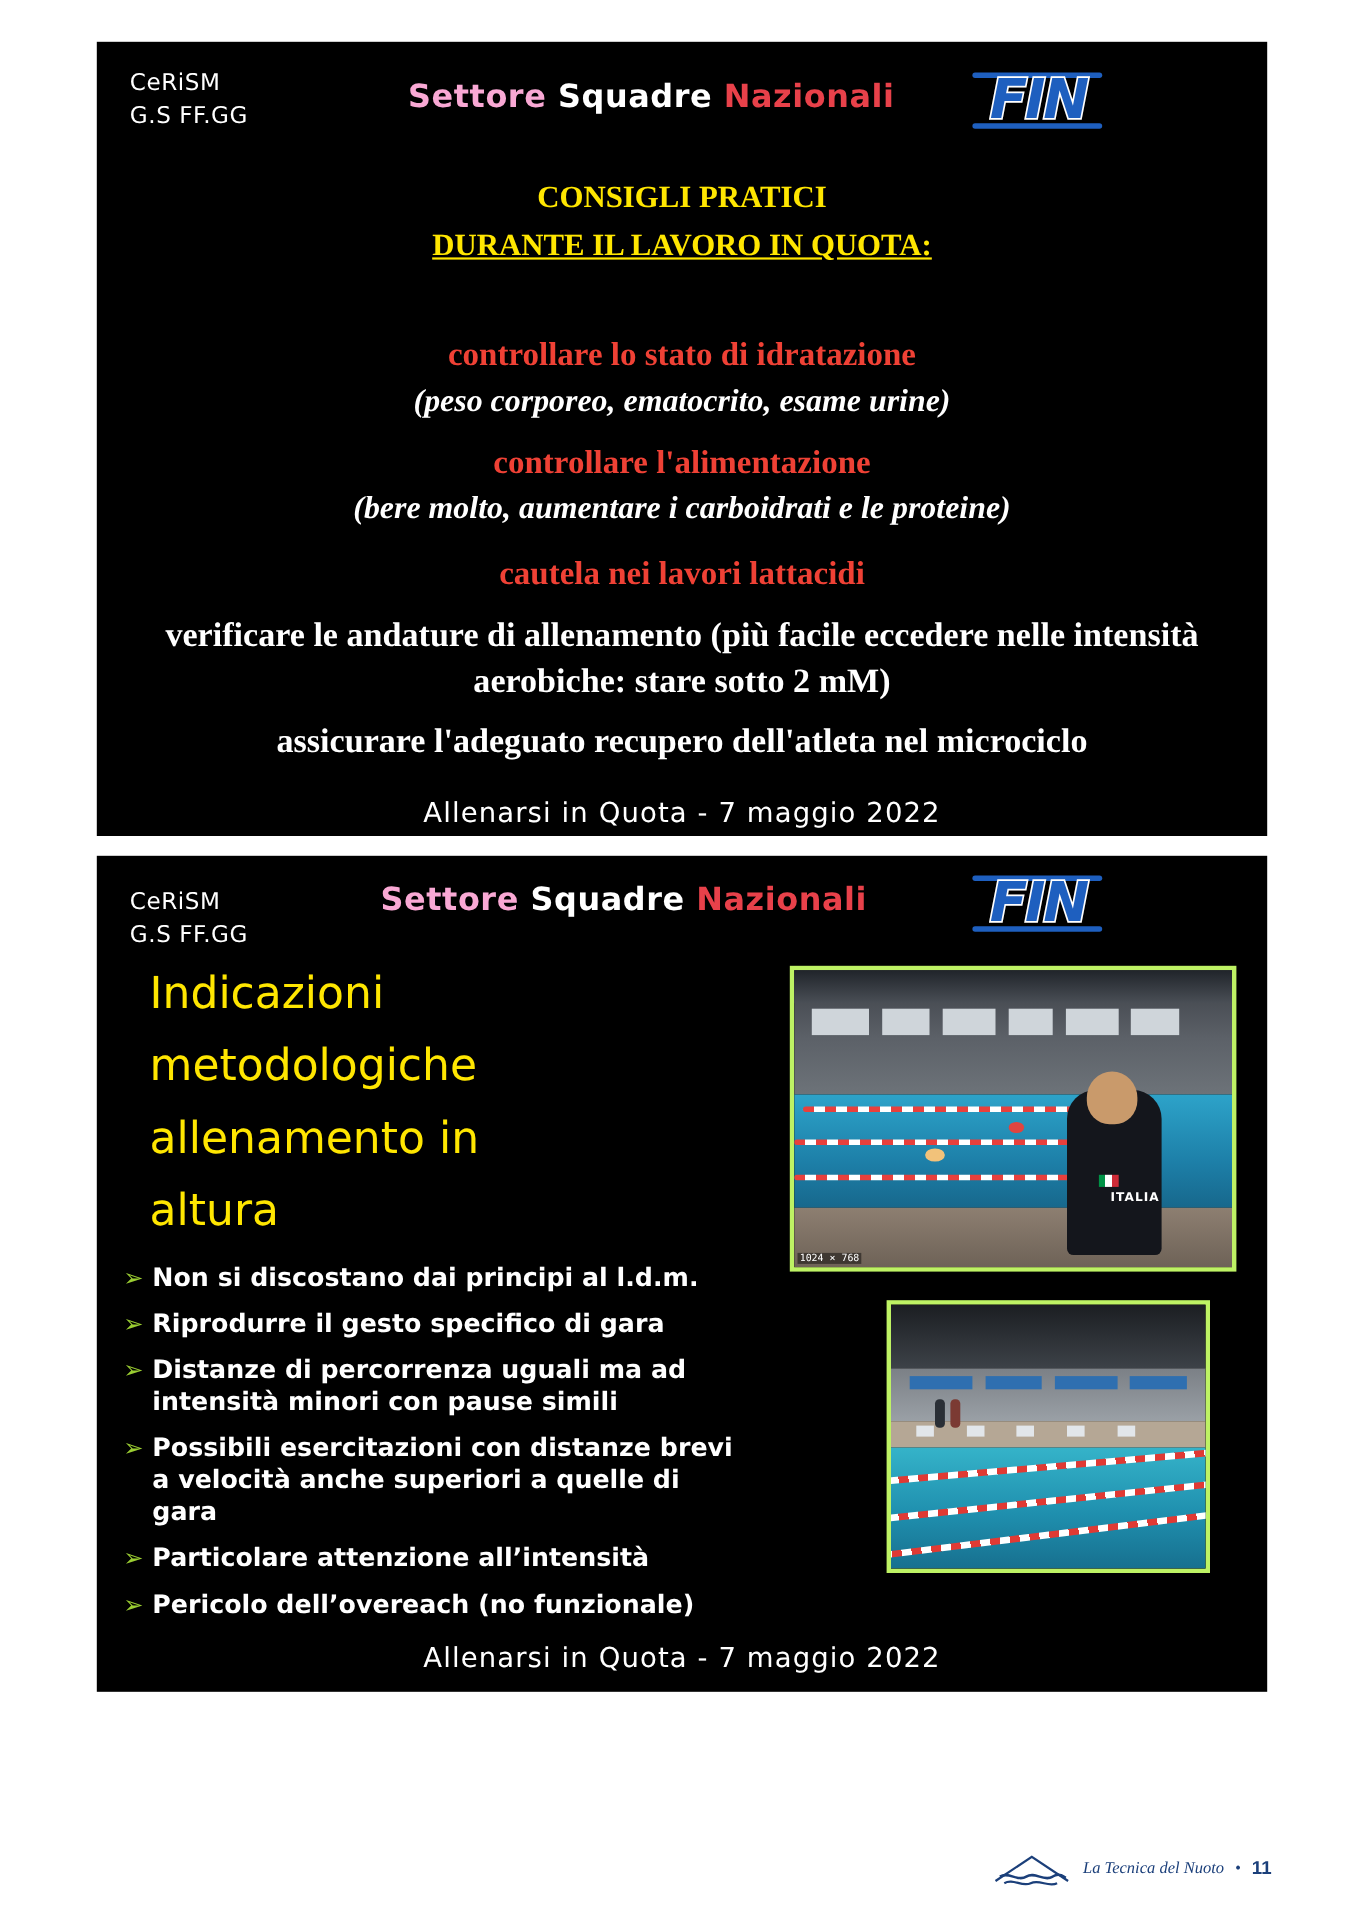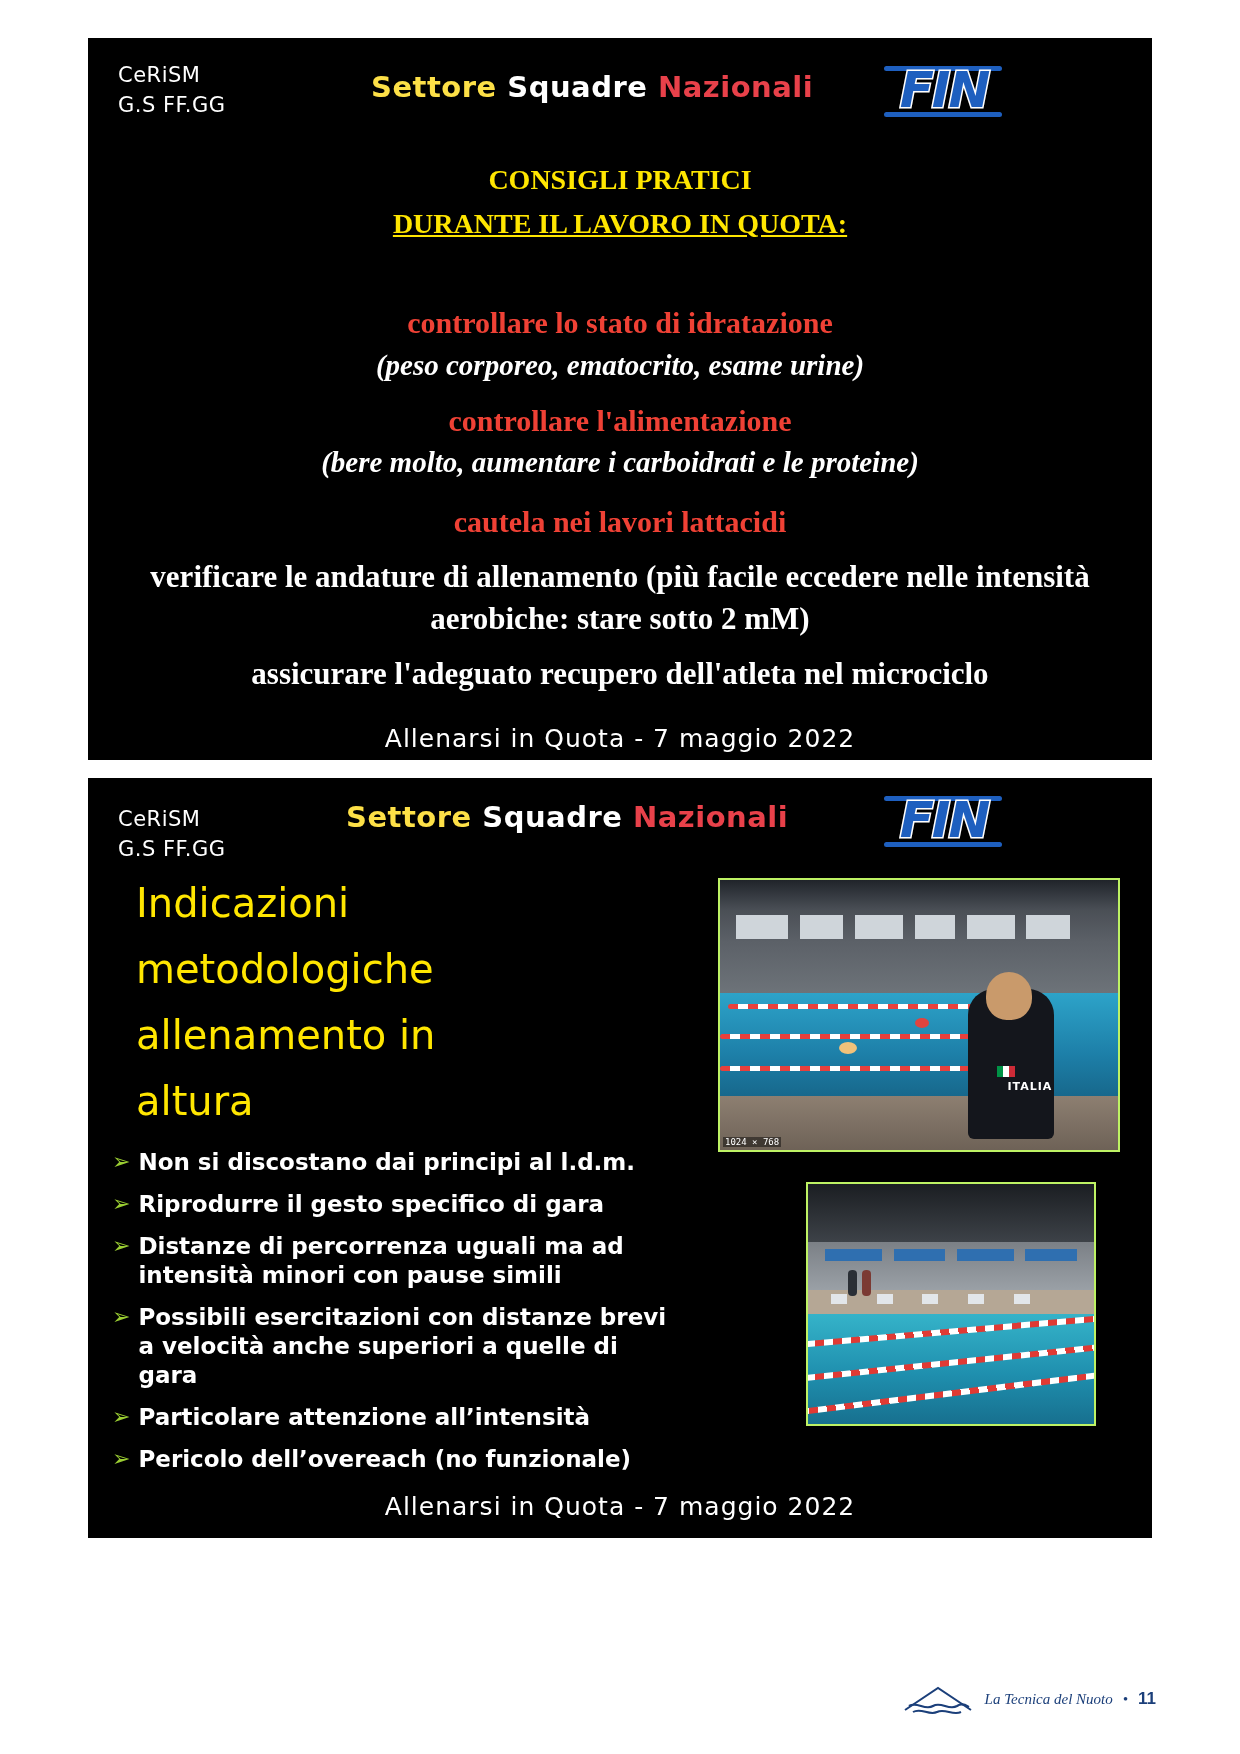--- a/index.html
+++ b/index.html
@@ -45,21 +45,21 @@
     white-space: pre-line;
   }
   .hdr-title {
     position: absolute;
     font-family: "DejaVu Sans", sans-serif;
     font-weight: bold;
     font-size: 29px;
     letter-spacing: .5px;
     white-space: nowrap;
   }
-  .hdr-title .w-green { color: #fde047; }
+  .hdr-title .w-green { color: #f9a8d4; }
   .hdr-title .w-white { color: #ffffff; }
   .hdr-title .w-red   { color: #e8414a; }
 
   
   .fin-logo {
     position: absolute;
     width: 132px;
     height: 62px;
   }
   .fin-logo .fin-text {
@@ -178,21 +178,21 @@
     font-family: "DejaVu Sans", sans-serif;
     font-weight: bold;
     font-size: 23px;
     line-height: 29px;
     white-space: pre-line;
   }
 
   
   .photo {
     position: absolute;
-    border: 2px solid #bef264;
+    border: 4px solid #bef264;
     overflow: hidden;
   }
   #photo-top {
     left: 630px;
     top: 100px;
     width: 398px;
     height: 270px;
   }
   #photo-bottom {
     left: 718px;

